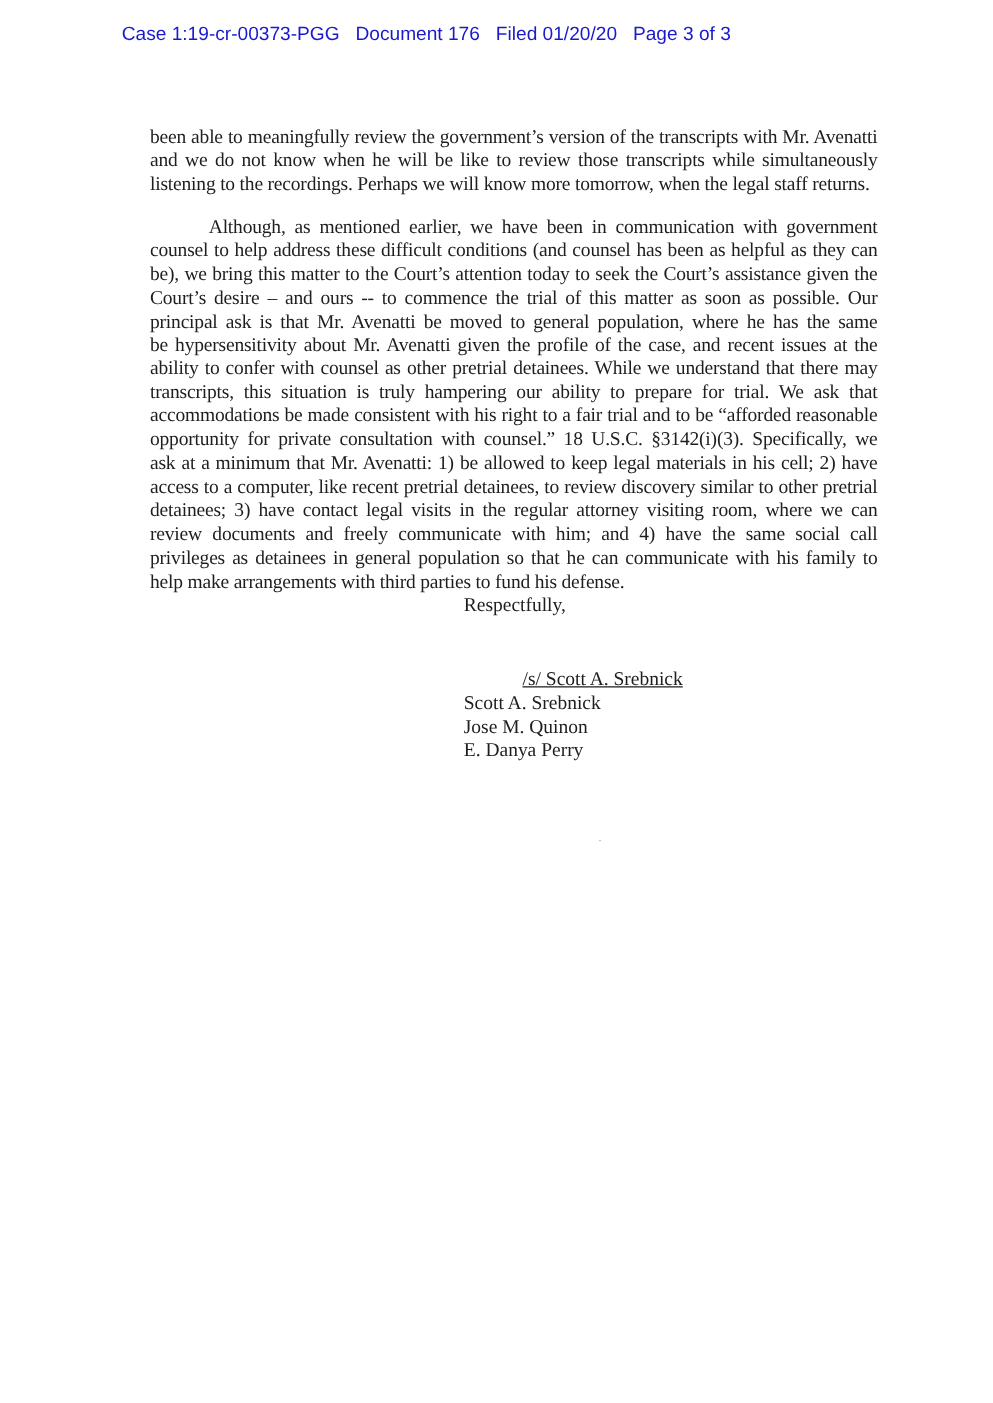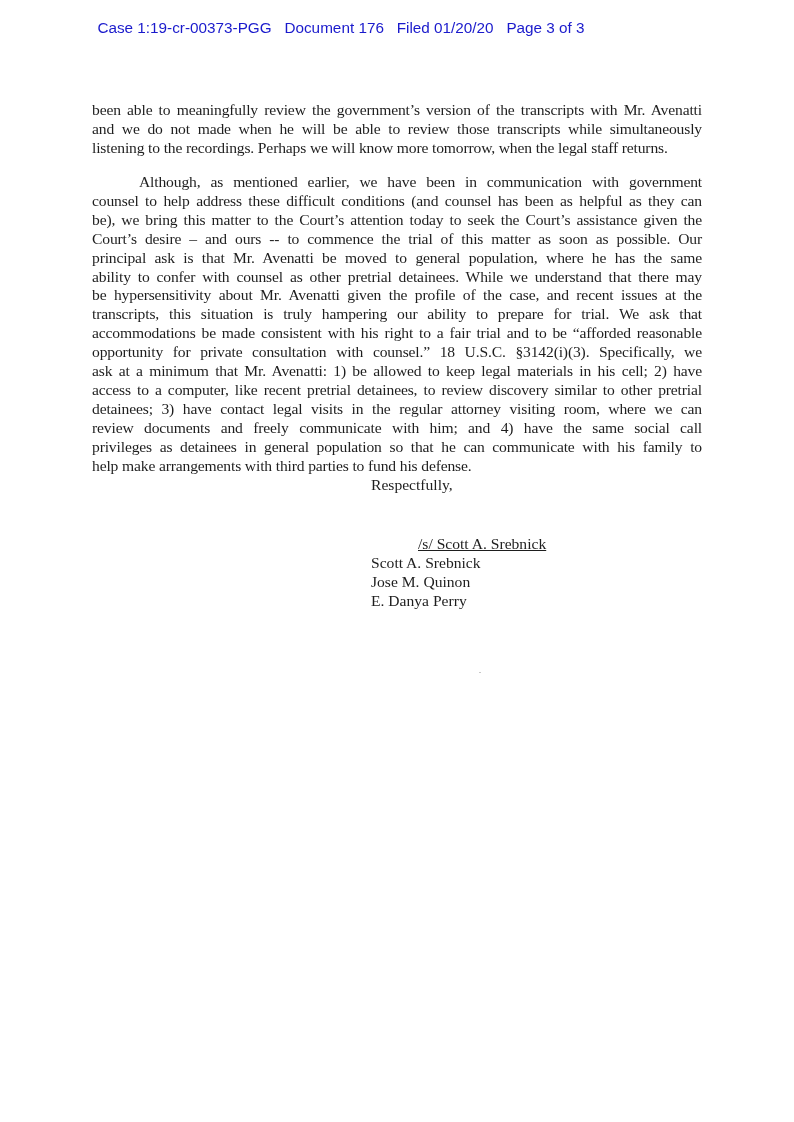--- a/index.html
+++ b/index.html
@@ -13,47 +13,47 @@
     word-spacing: 0px; white-space: pre;
   }
   .body-text {
     position: absolute; left: 92px; width: 610px;
     font-size: 15.6px; line-height: 18.9px; text-align: justify;
     letter-spacing: -0.15px;
   }
   .p1 { top: 101px; }
   .p2 { top: 173px; }
   .p2 .indent { display: inline-block; width: 47px; }
-  .line { display: block; text-align: justify; text-align-last: justify; white-space: nowrap; }
+  .line { display: block; text-align: justify; text-align-last: justify; white-space: nowrap; margin-left: 28px; }
   .line.last { text-align-last: left; }
   .closing { position: absolute; left: 371px; top: 476px; font-size: 15.6px; line-height: 18.9px; }
   .sig-block { position: absolute; left: 371px; top: 534px; font-size: 15.6px; line-height: 19px; }
   .sig-block .slash { text-decoration: underline; margin-left: 47px; }
   .sig-block div { white-space: nowrap; }
   .speck { position: absolute; left: 479px; top: 672px; width: 2px; height: 1px; background: #c8c8c8; }
 </style>
 </head>
 <body>
 
 <div class="header"><span>Case 1:19-cr-00373-PGG</span>   <span>Document 176</span>   <span>Filed 01/20/20</span>   <span>Page 3 of 3</span></div>
 
 <div class="body-text p1">
   <span class="line">been able to meaningfully review the government’s version of the transcripts with Mr. Avenatti</span>
-  <span class="line">and we do not made when he will be able to review those transcripts while simultaneously</span>
+  <span class="line">and we do not know when he will be like to review those transcripts while simultaneously</span>
   <span class="line last">listening to the recordings.  Perhaps we will know more tomorrow, when the legal staff returns.</span>
 </div>
 
 <div class="body-text p2">
   <span class="line"><span class="indent"></span><span>Although, as mentioned earlier, we have been in communication with government</span></span>
   <span class="line">counsel to help address these difficult conditions (and counsel has been as helpful as they can</span>
   <span class="line">be), we bring this matter to the Court’s attention today to seek the Court’s assistance given the</span>
   <span class="line">Court’s desire – and ours -- to commence the trial of this matter as soon as possible.  Our</span>
   <span class="line">principal ask is that Mr. Avenatti be moved to general population, where he has the same</span>
+  <span class="line">be hypersensitivity about Mr. Avenatti given the profile of the case, and recent issues at the</span>
   <span class="line">ability to confer with counsel as other pretrial detainees.  While we understand that there may</span>
-  <span class="line">be hypersensitivity about Mr. Avenatti given the profile of the case, and recent issues at the</span>
   <span class="line">transcripts, this situation is truly hampering our ability to prepare for trial.  We ask that</span>
   <span class="line">accommodations be made consistent with his right to a fair trial and to be “afforded reasonable</span>
   <span class="line">opportunity for private consultation with counsel.”  18 U.S.C. §3142(i)(3).  Specifically, we</span>
   <span class="line">ask at a minimum that Mr. Avenatti: 1) be allowed to keep legal materials in his cell; 2) have</span>
   <span class="line">access to a computer, like recent pretrial detainees, to review discovery similar to other pretrial</span>
   <span class="line">detainees; 3) have contact legal visits in the regular attorney visiting room, where we can</span>
   <span class="line">review documents and freely communicate with him; and 4) have the same social call</span>
   <span class="line">privileges as detainees in general population so that he can communicate with his family to</span>
   <span class="line last">help make arrangements with third parties to fund his defense.</span>
 </div>

